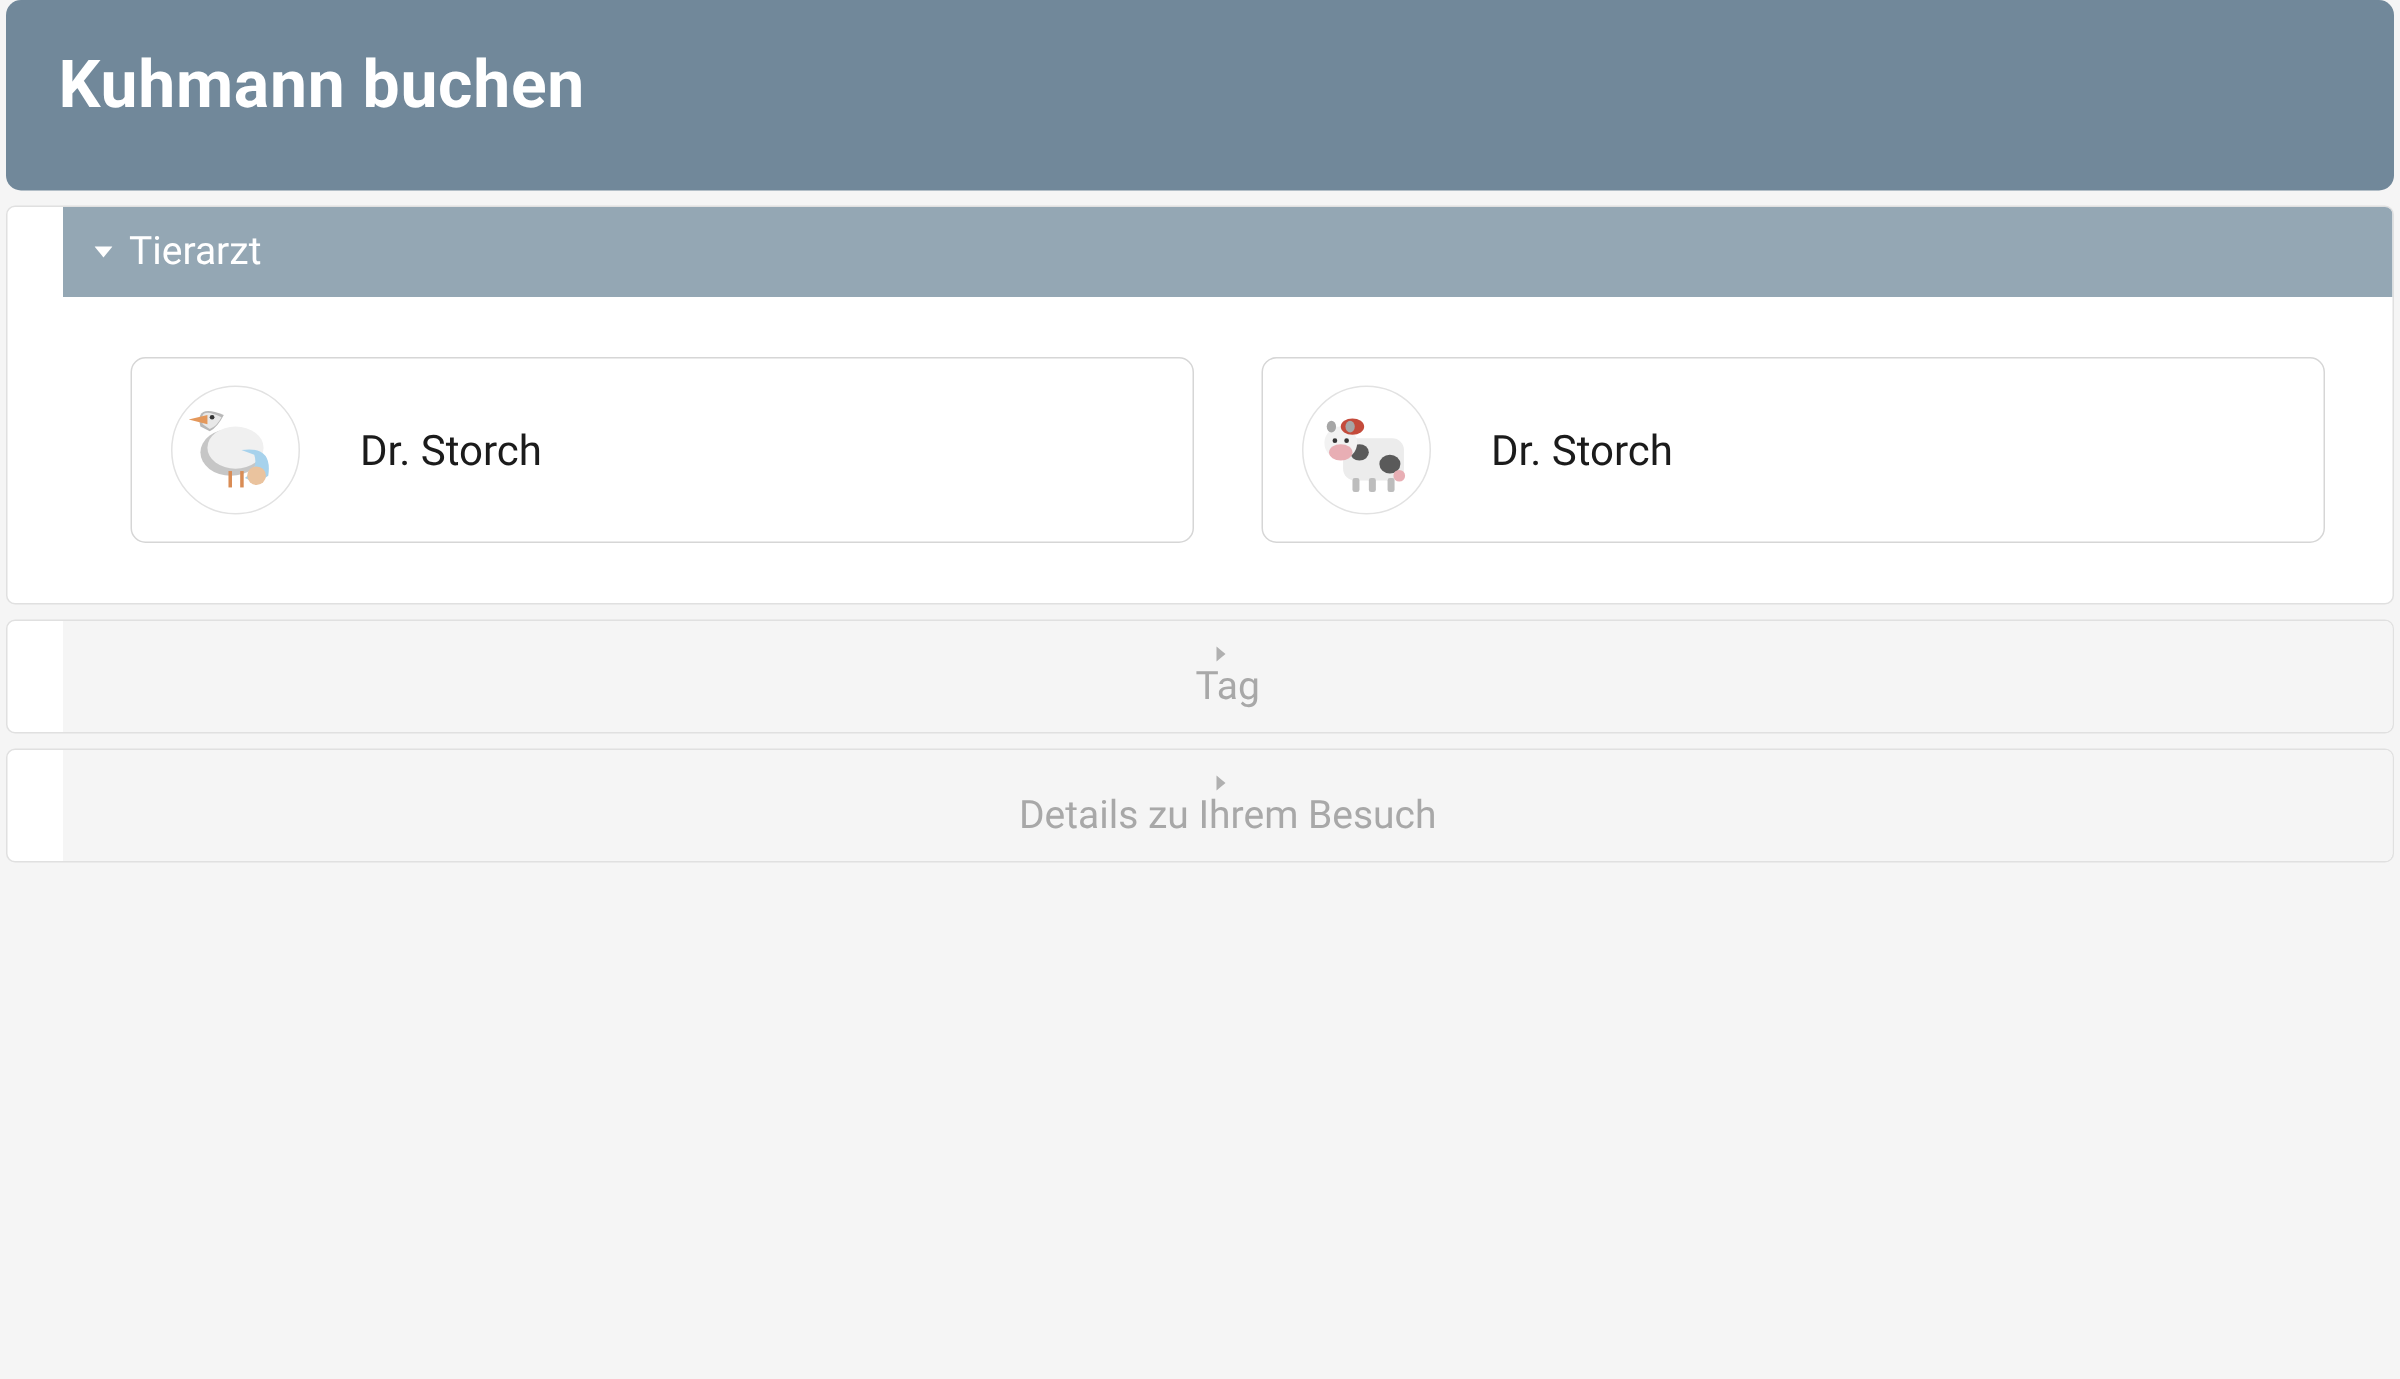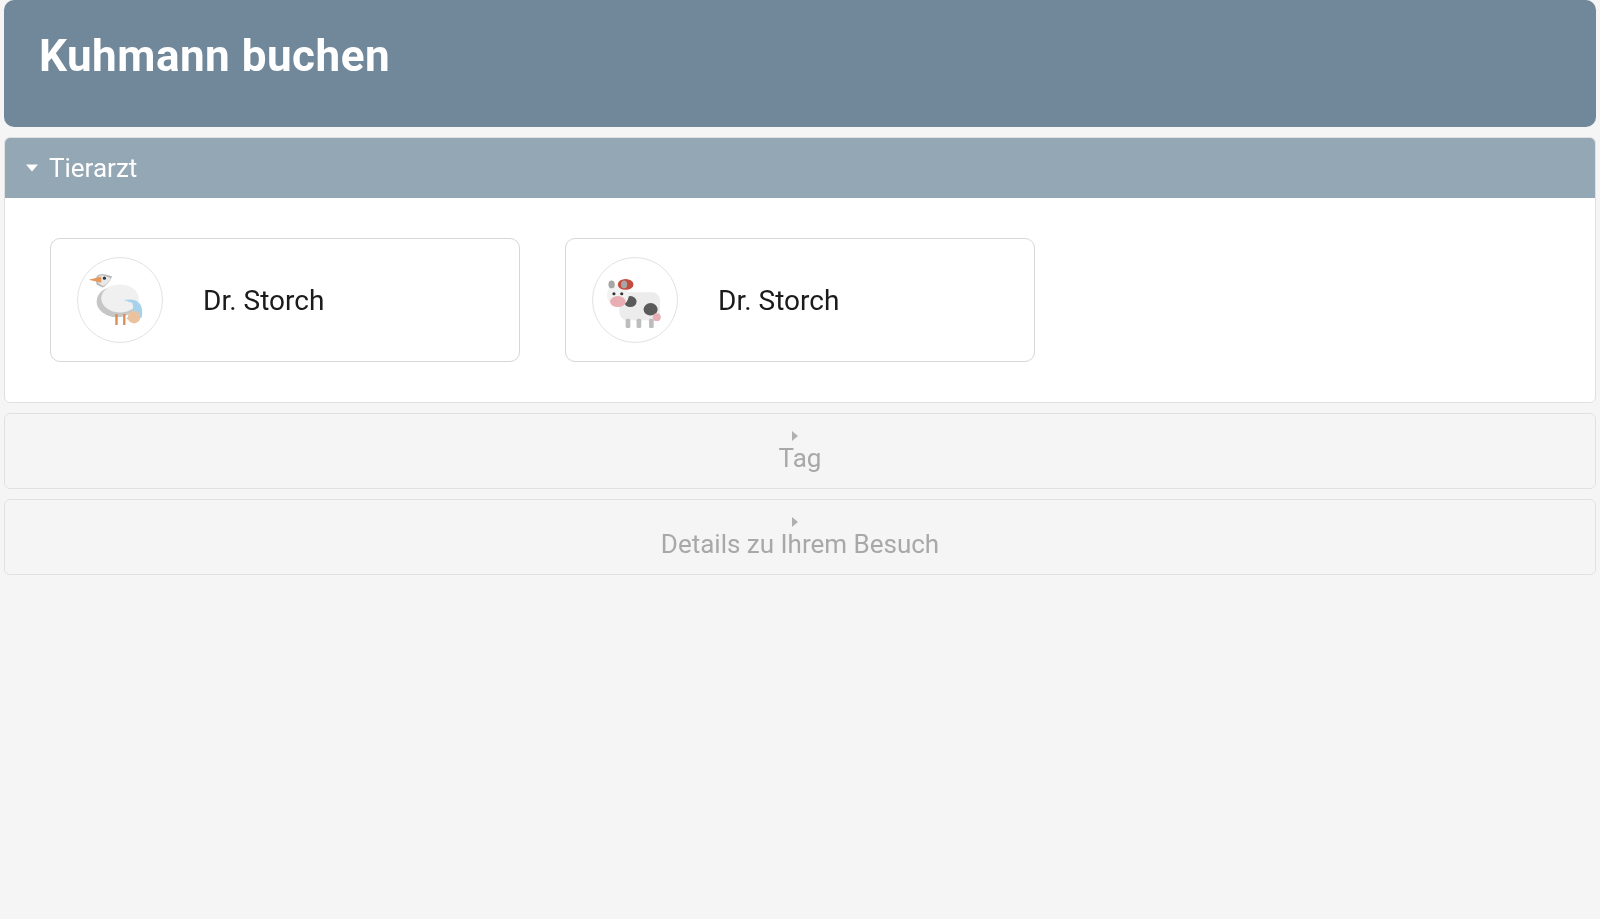--- a/index.html
+++ b/index.html
@@ -24,20 +24,21 @@
     font-size: 44px;
     font-weight: 700;
     letter-spacing: 0.5px;
   }
   .section {
     margin: 10px 4px 0 4px;
     border: 1px solid #e0e0e0;
     border-radius: 6px;
     overflow: hidden;
     background: #fff;
+    padding-left: 37px;
   }
   .section-header {
     display: flex;
     align-items: center;
     padding: 15px 20px;
     font-size: 26px;
     font-weight: 400;
     cursor: pointer;
     user-select: none;
     color: #333;
@@ -61,21 +62,21 @@
   }
   .section-body {
     padding: 40px 45px 40px 45px;
     display: none;
   }
   .section.active .section-body {
     display: block;
   }
   .cards {
     display: grid;
-    grid-template-columns: 1fr 1fr 1fr;
+    grid-template-columns: 1fr 1fr;
     gap: 40px 45px;
   }
   .card {
     border: 1px solid #d6d6d6;
     border-radius: 10px;
     padding: 18px 26px;
     display: flex;
     align-items: center;
     gap: 40px;
     cursor: pointer;

